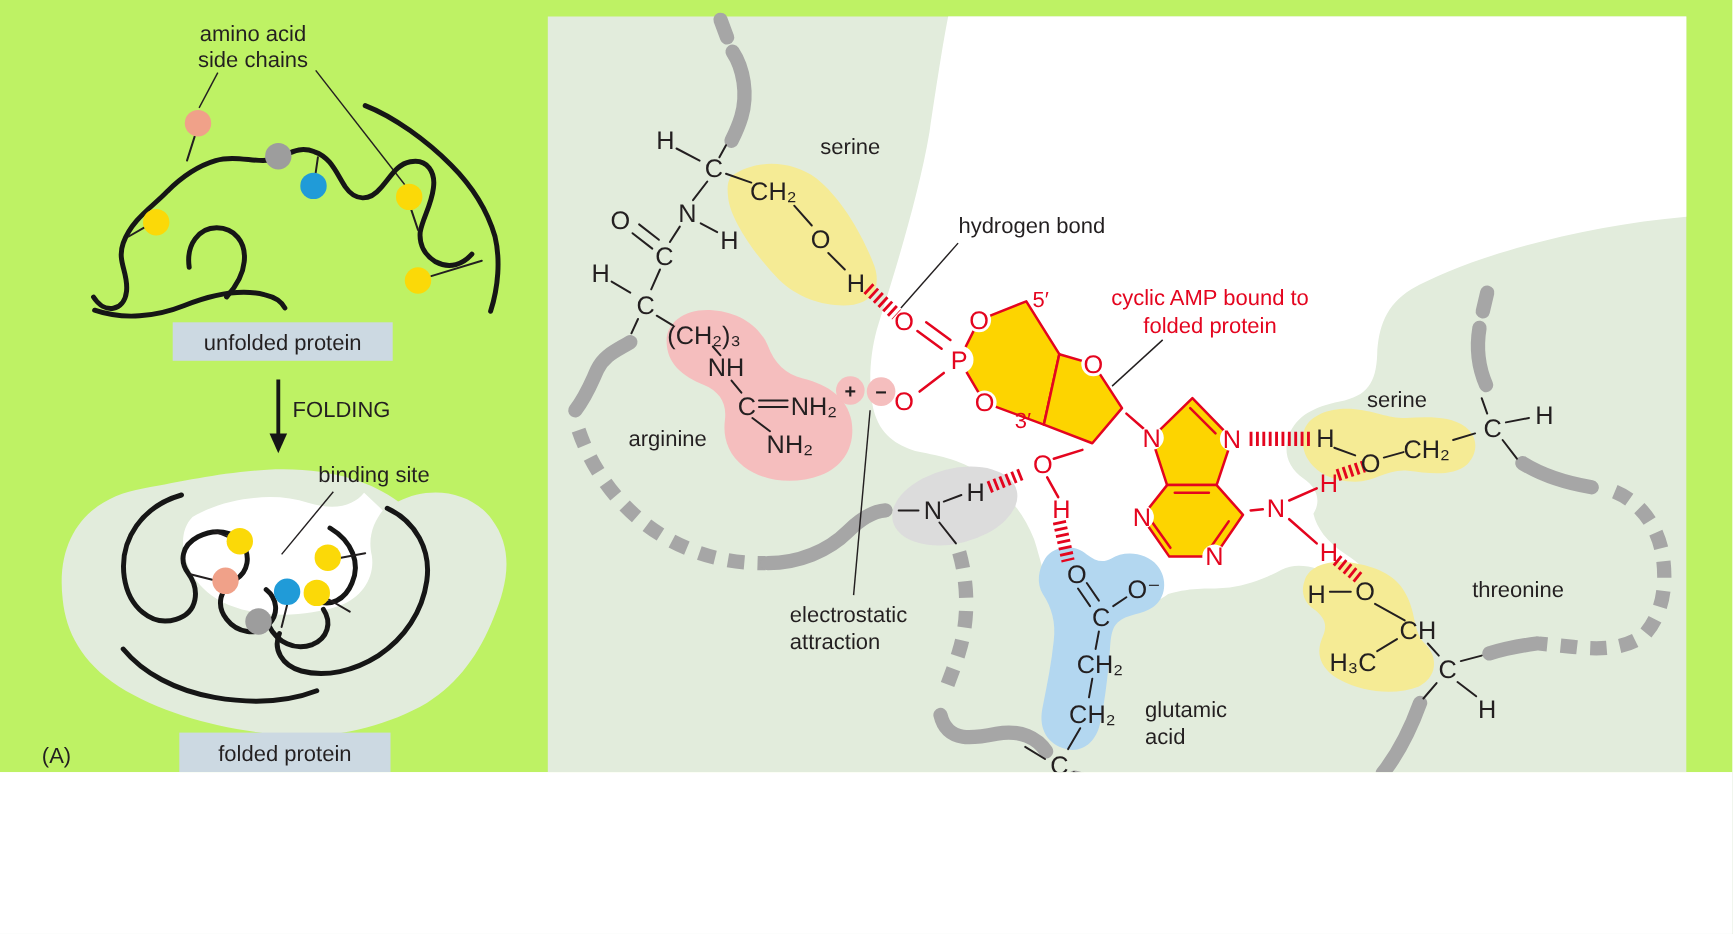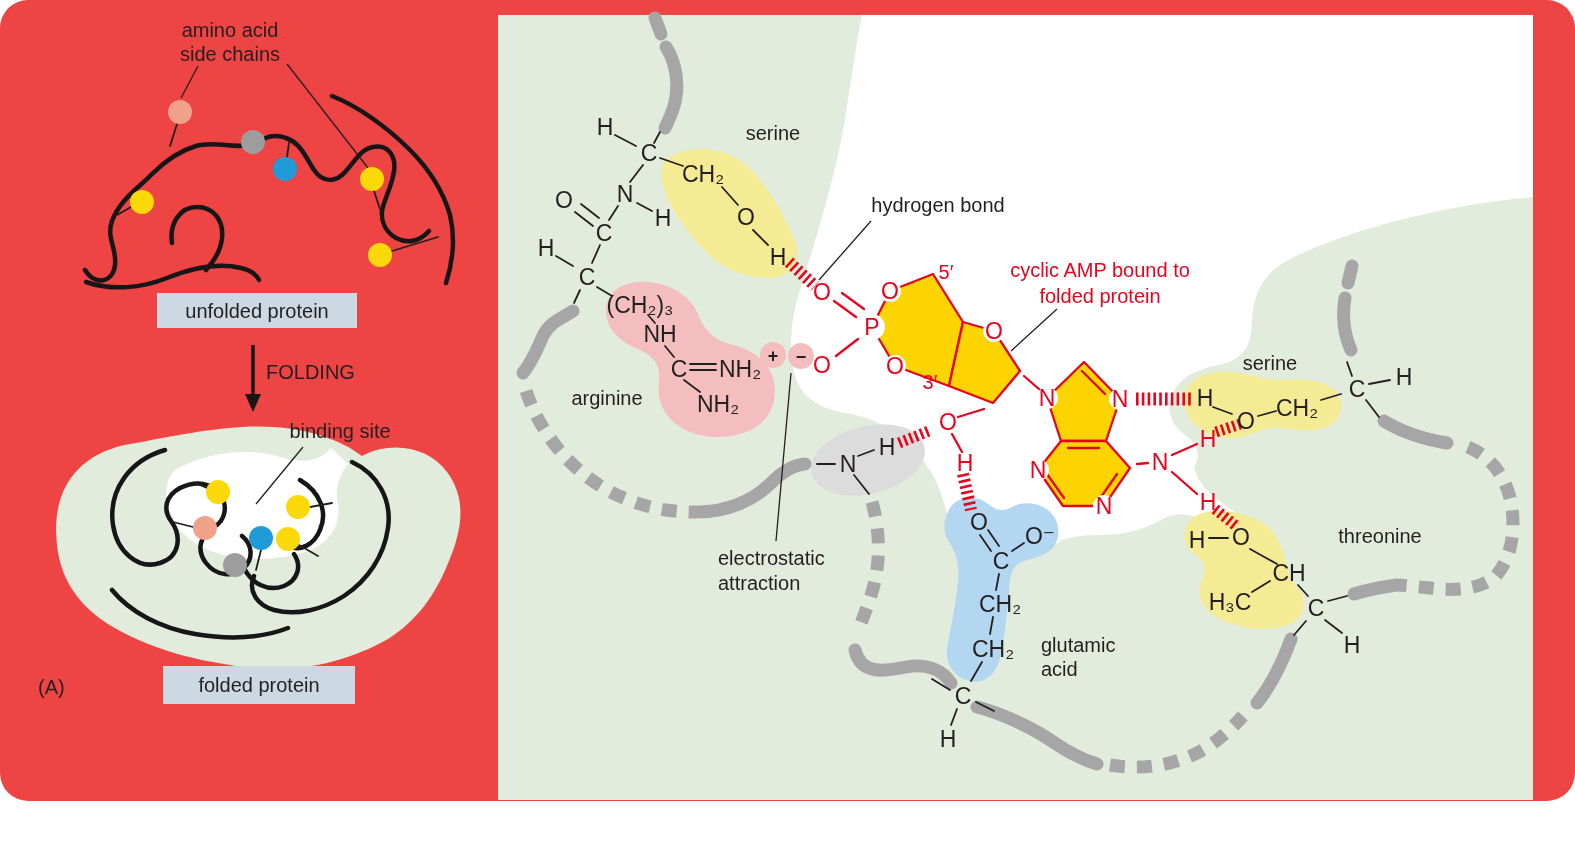--- a/index.html
+++ b/index.html
@@ -1,16 +1,16 @@
 <!DOCTYPE html>
 <html><head>
 <meta charset="utf-8">
 <style>
   html,body{margin:0;padding:0;background:#ffffff;}
-  .stage{position:relative;width:1575px;height:801px;background:#ef4444;overflow:hidden;border-radius:28px;}
+  .stage{position:relative;width:1575px;height:702px;background:#bef264;overflow:hidden;}
   svg text{font-family:"Liberation Sans","DejaVu Sans",sans-serif;fill:#231f20;}
   .t20{font-size:20px;}
   .t23{font-size:23px;}
   .t18{font-size:18px;font-weight:bold;}
   .red{fill:#e4051f;}
   .mid{text-anchor:middle;}
   .bond{stroke:#231f20;stroke-width:1.8;fill:none;stroke-linecap:round;}
   .bondthin{stroke:#231f20;stroke-width:1.3;fill:none;}
   .rbond{stroke:#e4051f;stroke-width:2.3;fill:none;stroke-linecap:round;}
   .chain{stroke:#161616;stroke-width:4.5;fill:none;stroke-linecap:round;}

